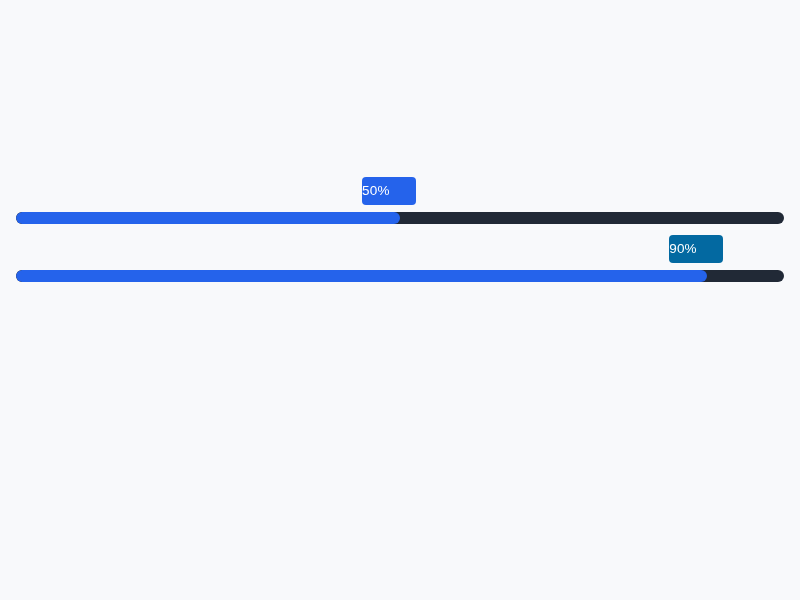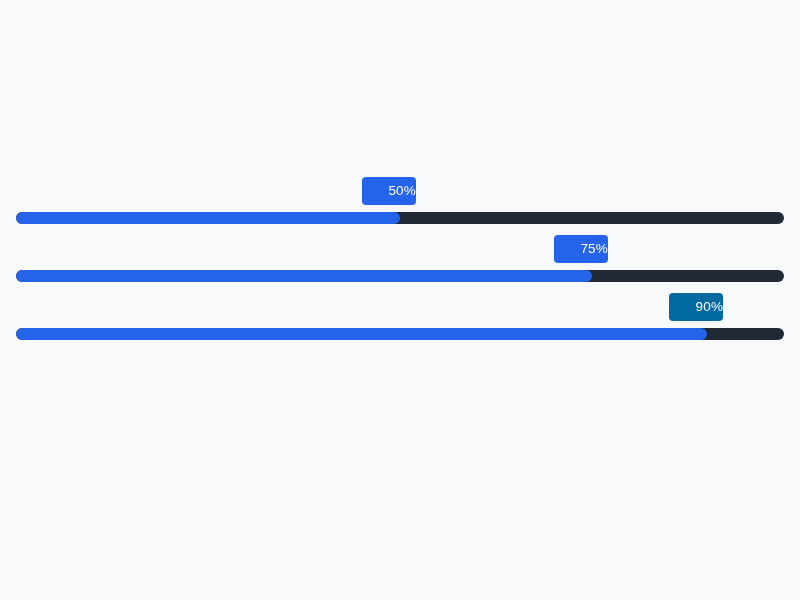--- a/index.html
+++ b/index.html
@@ -36,21 +36,21 @@
     top: 0;
     height: 28px;
     min-width: 54px;
     box-sizing: border-box;
     padding: 0 0;
     background: #2563eb;
     color: #ffffff;
     border-radius: 4px;
     font-size: 13.5px;
     line-height: 28px;
-    text-align: right;
+    text-align: left;
     letter-spacing: 0.2px;
     white-space: nowrap;
     transform: translateX(-50%);
   }
 
   
   .progress-track {
     position: absolute;
     top: 35px;
     left: 0;
@@ -72,26 +72,20 @@
 
 <div id="progress-stack">
 
   <div class="progress-row">
     <div class="value-badge" style="background: rgb(37, 99, 235); color: rgb(255, 255, 255); left: 373px;">50%</div>
     <div class="progress-track" role="progressbar" aria-valuenow="50" aria-valuemin="0" aria-valuemax="100" style="background: rgb(33, 41, 54);">
       <div class="progress-fill" style="width: 384px; background: rgb(37, 99, 235);"></div>
     </div>
   </div>
 
-  <div class="progress-row">
-    <div class="value-badge" style="background: rgb(37, 99, 235); color: rgb(255, 255, 255); left: 565px;">75%</div>
-    <div class="progress-track" role="progressbar" aria-valuenow="75" aria-valuemin="0" aria-valuemax="100" style="background: rgb(33, 41, 54);">
-      <div class="progress-fill" style="width: 576px; background: rgb(37, 99, 235);"></div>
-    </div>
-  </div>
 
   <div class="progress-row">
     <div class="value-badge" style="background: #0369a1; color: rgb(255, 255, 255); left: 680.2px;">90%</div>
     <div class="progress-track" role="progressbar" aria-valuenow="90" aria-valuemin="0" aria-valuemax="100" style="background: rgb(33, 41, 54);">
       <div class="progress-fill" style="width: 691.2px; background: rgb(37, 99, 235);"></div>
     </div>
   </div>
 
 </div>
 

